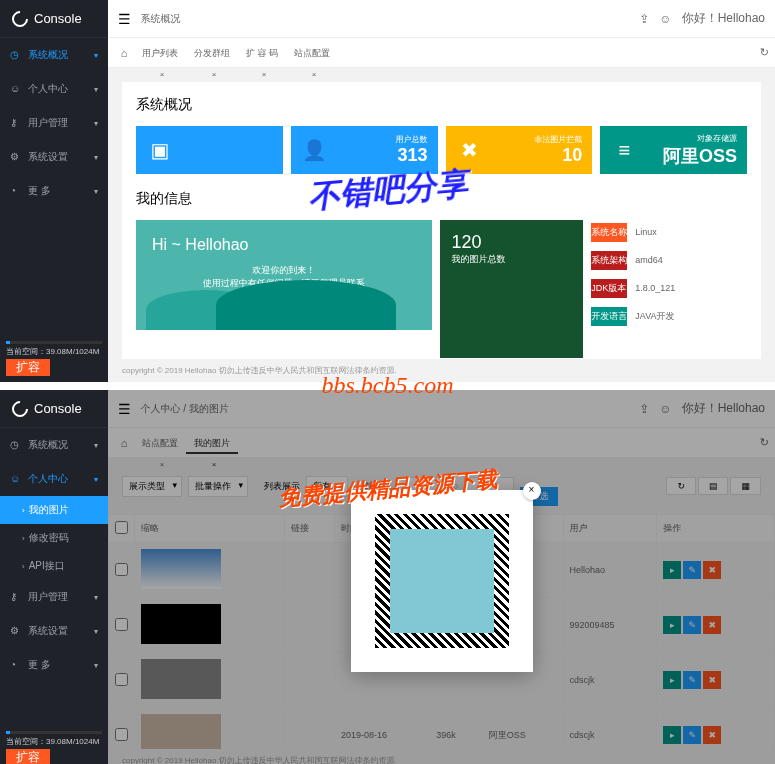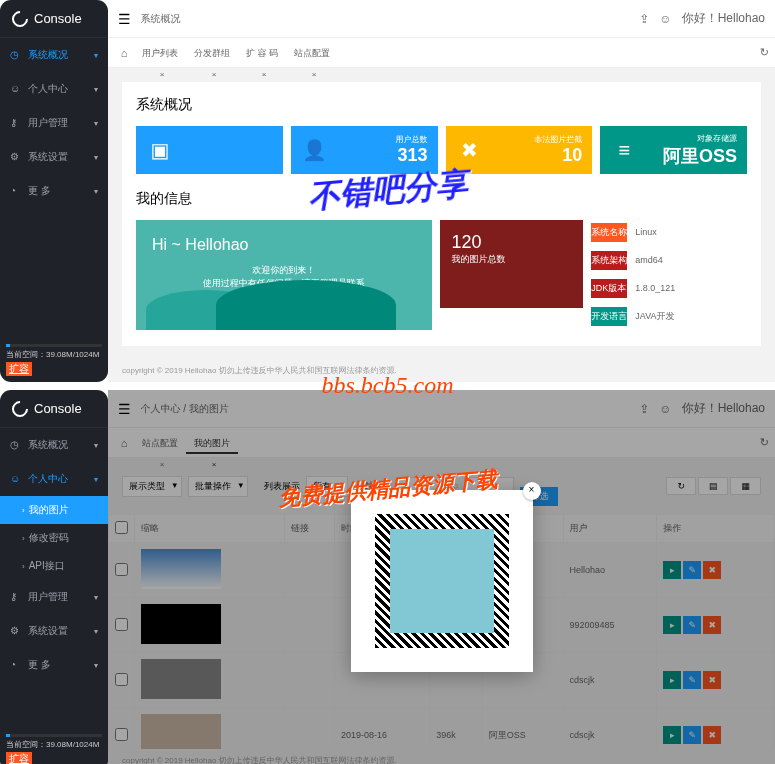--- a/index.html
+++ b/index.html
@@ -1,33 +1,33 @@
 <!DOCTYPE html>
 <html><head>
 <meta charset="utf-8">
 <style>
 * { margin:0; padding:0; box-sizing:border-box; font-family:"Microsoft YaHei",Arial,sans-serif; }
 body { background:#fff; font-size:11px; }
 .console { display:flex; height:382px; position:relative; }
-.sidebar { width:108px; background:#20222A; color:#9da2ab; display:flex; flex-direction:column;border-radius:11px; }
+.sidebar { width:108px; background:#20222A; color:#9da2ab; display:flex; flex-direction:column; }
 .logo { height:38px; display:flex; align-items:center; padding-left:12px; color:#fff; font-size:13px; font-weight:500; border-bottom:1px solid #2a2d35; }
 .logo-ico { width:16px; height:16px; margin-right:6px; border:2px solid #fff; border-radius:50%; border-top-color:transparent; transform:rotate(45deg); }
 .nav { flex:1; overflow:auto; }
 .nav-item { height:34px; display:flex; align-items:center; justify-content:space-between; padding:0 10px; font-size:10px; cursor:pointer; }
 .nav-item.active { color:#1E9FFF; }
 .nav-item .ic { width:12px; height:12px; margin-right:6px; display:inline-block; }
 .nav-item .lbl { flex:1; }
 .nav-item .chev { font-size:8px; }
 .nav-sub { padding-left:22px; height:28px; display:flex; align-items:center; font-size:10px; cursor:pointer; }
 .nav-sub.active { background:#1E9FFF; color:#fff; }
 .nav-sub .arr { margin-right:4px; font-size:8px; }
 .space { padding:6px; font-size:8px; color:#ccc; }
 .space-bar { height:3px; background:#333; margin-bottom:2px; position:relative; }
 .space-fill { height:100%; background:#1E9FFF; width:4%; }
-.space-tag { display:inline-block; background:#FF5722; color:#fff; padding:0 3px; font-size:10px; margin-top:2px;text-decoration:underline; }
+.space-tag { display:inline-block; background:#FF5722; color:#fff; padding:0 10px; font-size:12px; margin-top:2px; }
 
 .main { flex:1; background:#f2f2f2; display:flex; flex-direction:column; }
 .topbar { height:38px; background:#fff; border-bottom:1px solid #eee; display:flex; align-items:center; padding:0 10px; }
 .topbar .burger { font-size:14px; margin-right:10px; cursor:pointer; }
 .topbar .crumb { flex:1; font-size:10px; color:#666; }
 .topbar .ico { margin-left:10px; color:#666; cursor:pointer; font-size:12px; }
 .tabbar { height:30px; background:#fff; border-bottom:1px solid #eee; display:flex; align-items:center; padding:0 6px; }
 .tab-home { width:20px; text-align:center; cursor:pointer; color:#666; }
 .tab { padding:0 8px; height:22px; line-height:22px; font-size:9px; color:#666; display:flex; align-items:center; cursor:pointer;flex-direction:column; }
 .tab.active { border-bottom:2px solid #333; color:#333; }
@@ -47,21 +47,21 @@
 .stat-lbl { font-size:8px; }
 .stat-val { font-size:18px; font-weight:bold; }
 
 .info-row { display:flex; gap:8px; }
 .info-big { flex:2.2; background:#4db6ac; color:#fff; padding:16px; height:110px; position:relative; overflow:hidden; }
 .info-big h3 { font-size:16px; font-weight:normal; margin-bottom:10px; }
 .info-big p { font-size:9px; text-align:center; }
 .mtn { position:absolute; bottom:0; left:0; right:0; height:50px; }
 .mtn::before { content:""; position:absolute; bottom:0; left:10px; width:120px; height:40px; background:#26a69a; border-radius:100% 100% 0 0; }
 .mtn::after { content:""; position:absolute; bottom:0; left:80px; width:180px; height:50px; background:#00897b; border-radius:100% 100% 0 0; }
-.info-med { flex:1; background:#7f1d1d; color:#fff; padding:12px; height:88px; font-size:18px; }
+.info-med { flex:1; background:#14532d; color:#fff; padding:12px; height:138px; font-size:18px; }
 .info-sys { flex:1.3; }
 .sys-row { display:flex; height:24px; align-items:center; margin-bottom:4px; font-size:9px; }
 .sys-lbl { color:#fff; width:36px; text-align:left; padding:3px 0; }
 .sys-lbl.red { background:#FF5722; }
 .sys-lbl.blue { background:#b91c1c; }
 .sys-lbl.teal { background:#009688; }
 .sys-val { flex:1; padding-left:8px; color:#666; }
 
 .copyr { font-size:8px; color:#999; padding:6px 14px; }
 

